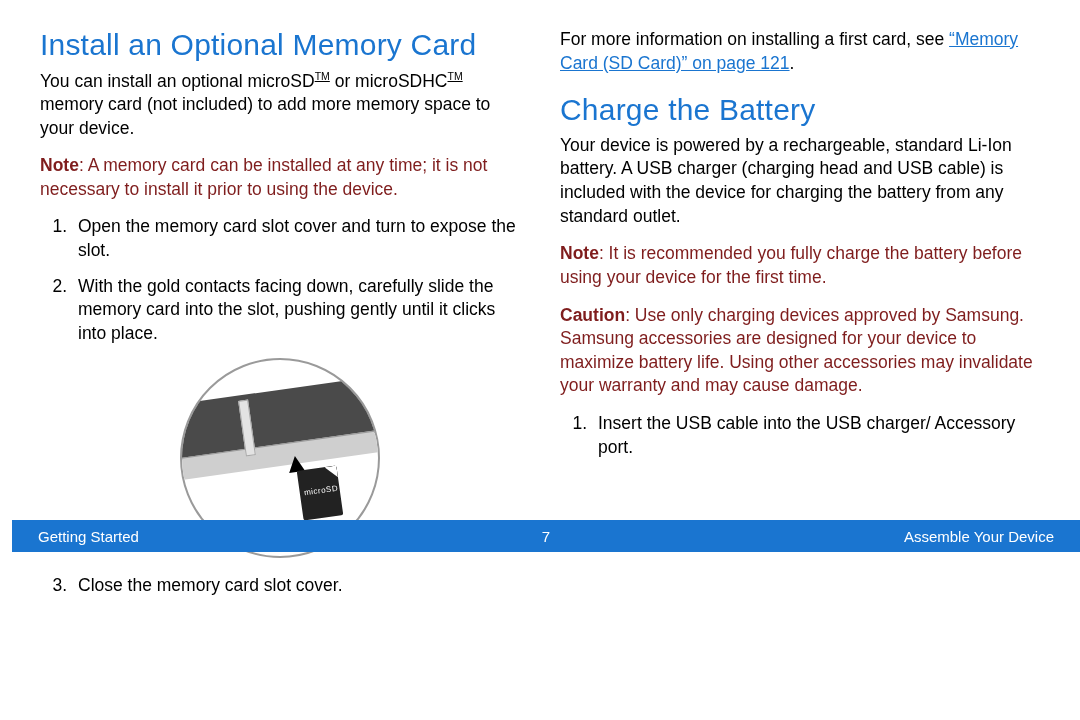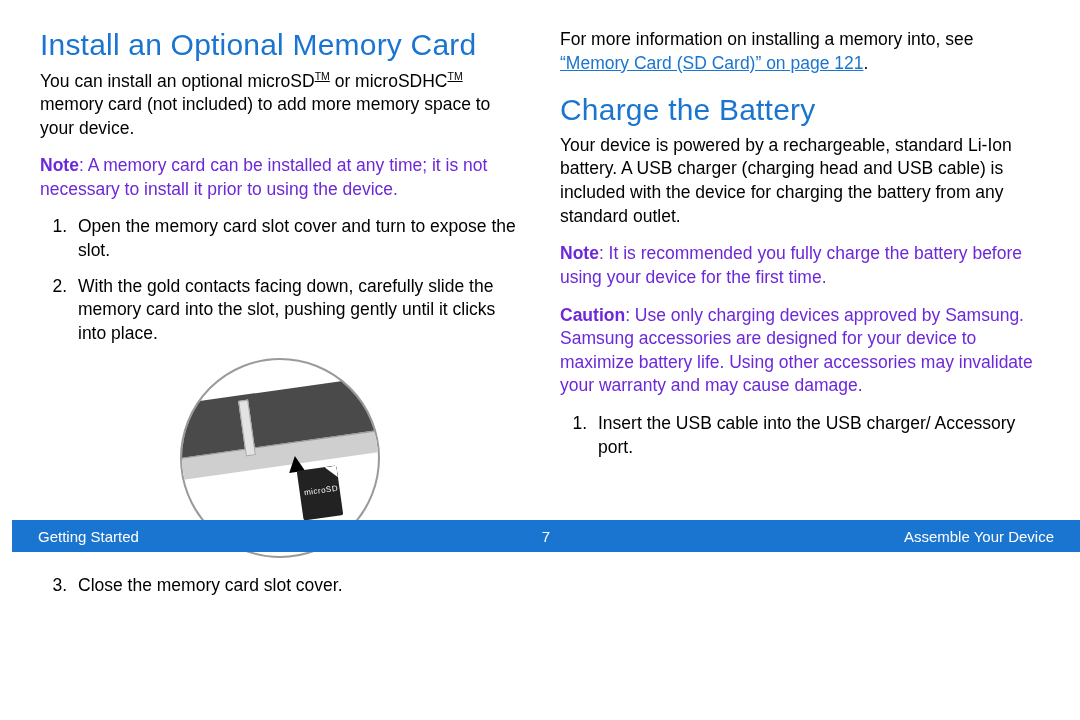--- a/index.html
+++ b/index.html
@@ -8,21 +8,21 @@
     width: 1080px; height: 552px; position: relative;
     padding: 28px 40px 0 40px;
   }
   .cols { display: flex; gap: 40px; }
   .col { flex: 1 1 0; }
   h2.section {
     font-size: 30px; line-height: 1.15; color: #1a75d0; font-weight: 400;
     margin-bottom: 6px; letter-spacing: 0.2px;
   }
   p.body { font-size: 17.5px; line-height: 1.35; margin-bottom: 14px; }
-  .note-blue { color: #6d28d9; }
+  .note-blue { color: #7f1d1d; }
   .note-bold { font-weight: 700; }
   ol.steps { list-style: decimal; padding-left: 32px; font-size: 17.5px; line-height: 1.35; }
   ol.steps li { margin-bottom: 12px; padding-left: 6px; }
   .tm { font-size: 0.6em; vertical-align: super; text-decoration: underline; }
   .link { color: #1a75d0; text-decoration: underline; cursor: pointer; }
   .figwrap { display:flex; justify-content:center; margin: 8px 0 16px 0; }
   .fig {
     width: 200px; height: 200px; border-radius: 50%; border: 2.5px solid #9a9a9a;
     position: relative; overflow: hidden; background: #fff;
   }
@@ -96,21 +96,21 @@
         </div>
       </div>
 
       <ol class="steps" start="3">
         <li>Close the memory card slot cover.</li>
       </ol>
     </div>
 
     <div class="col">
       <p class="body">
-        <span>For more information on installing a memory into, see </span><span class="link">“Memory Card (SD Card)” on page 121</span><span>.</span>
+        <span>For more information on installing a first card, see </span><span class="link">“Memory Card (SD Card)” on page 121</span><span>.</span>
       </p>
 
       <h2 class="section" style="margin-top:18px;">Charge the Battery</h2>
 
       <p class="body">Your device is powered by a rechargeable, standard Li-Ion battery. A USB charger (charging head and USB cable) is included with the device for charging the battery from any standard outlet.</p>
 
       <p class="body note-blue">
         <span class="note-bold">Note</span><span>: It is recommended you fully charge the battery before using your device for the first time.</span>
       </p>
 

